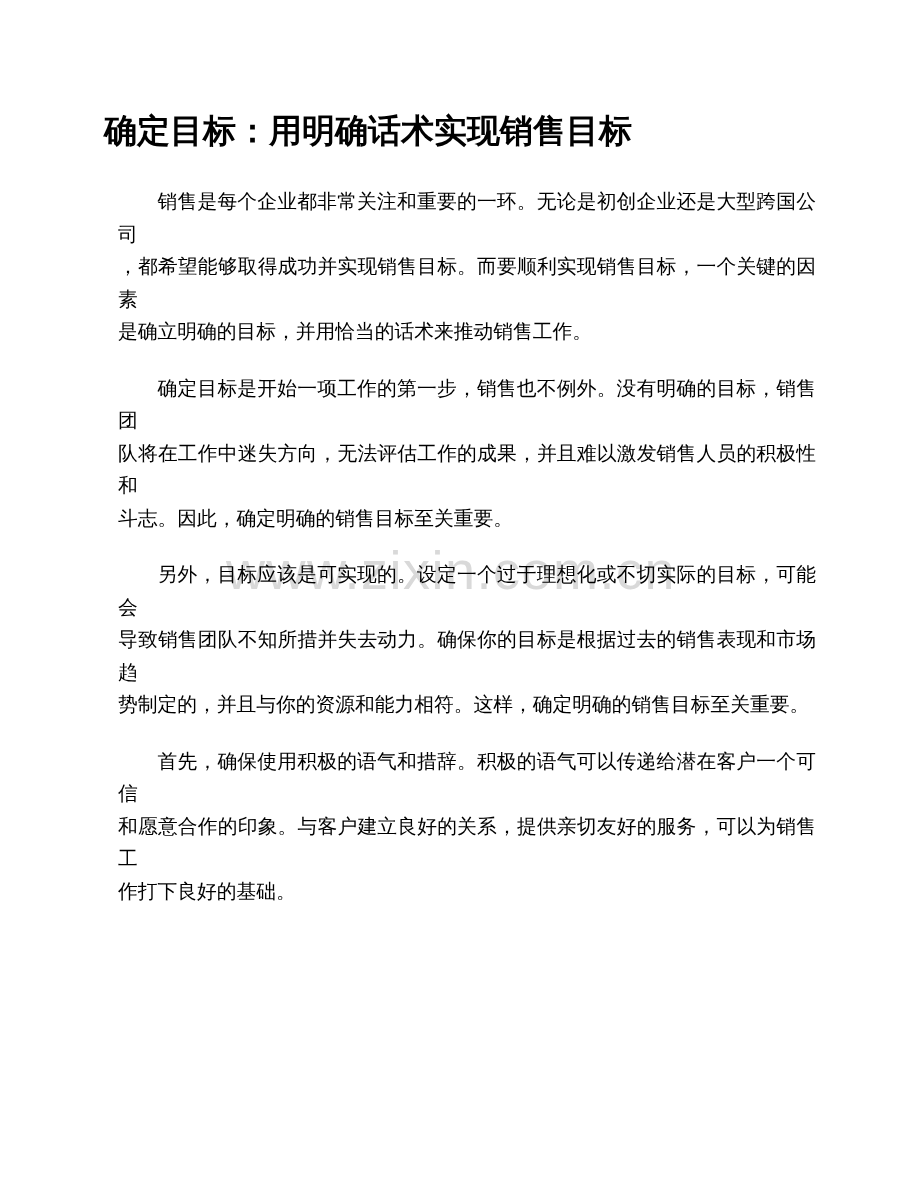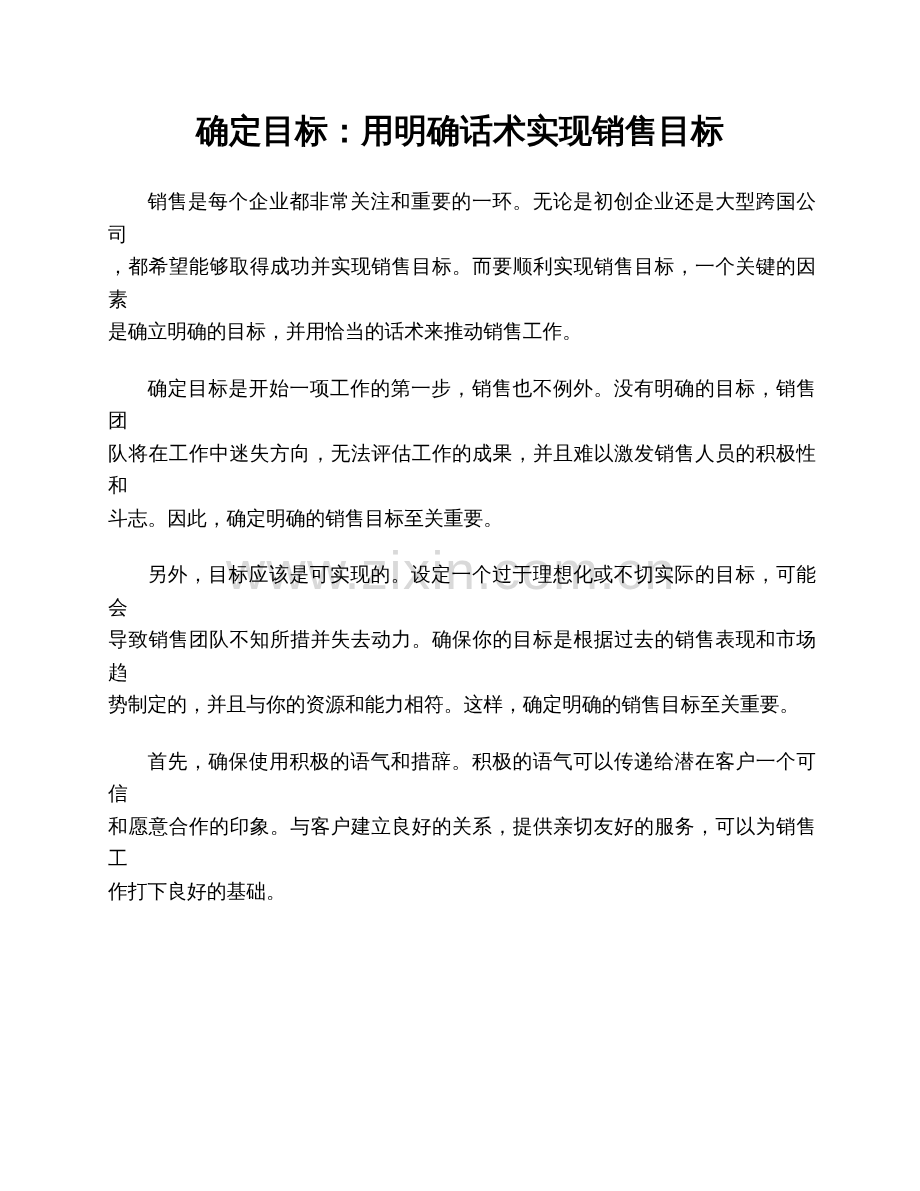--- a/index.html
+++ b/index.html
@@ -20,25 +20,24 @@
     position: relative;
     padding: 109px 104px 0 104px;
     z-index: 2;
   }
   .doc-title {
     margin: 0 0 33px 0;
     font-family: "Liberation Sans", "DejaVu Sans", sans-serif;
     font-weight: 700;
     font-size: 33px;
     line-height: 43px;
-    text-align: center;
     letter-spacing: 0;
   }
   .para {
-    margin: 0 0 24px 4px;
+    margin: 0 0 24px 14px;
     font-size: 19.75px;
     line-height: 32.5px;
     text-indent: 2em;
     text-align: justify;
     white-space: pre-line; 
   }
   .watermark {
     position: absolute;
     left: 226px;
     top: 543px;

